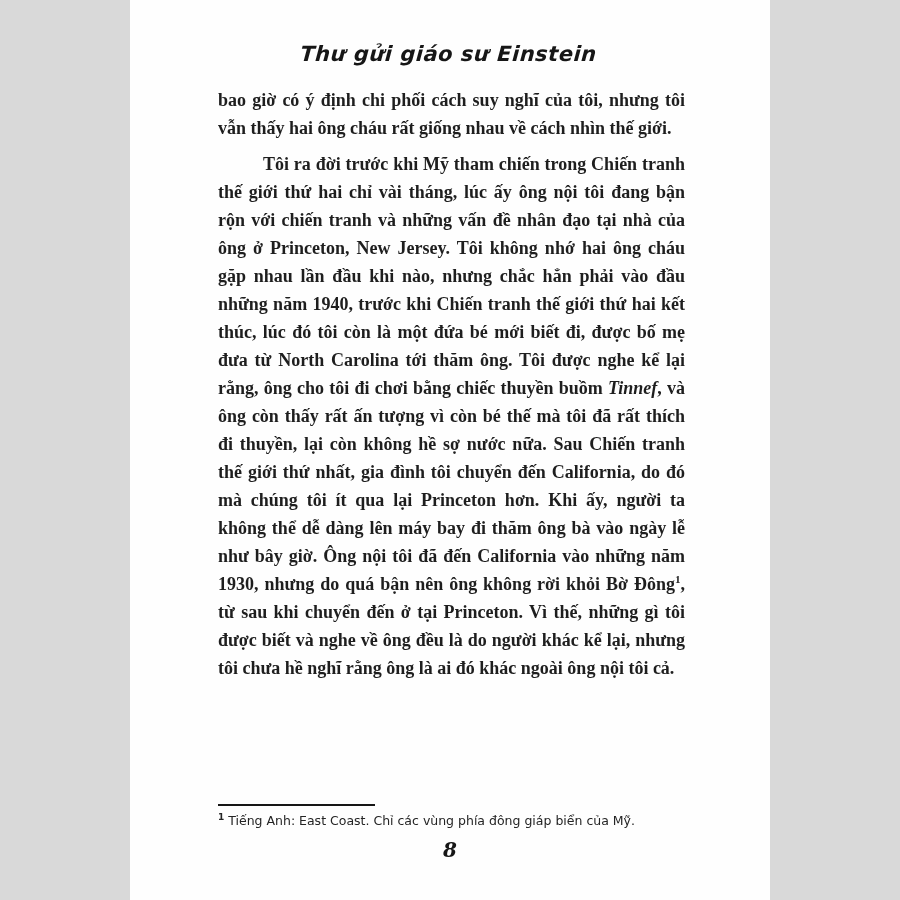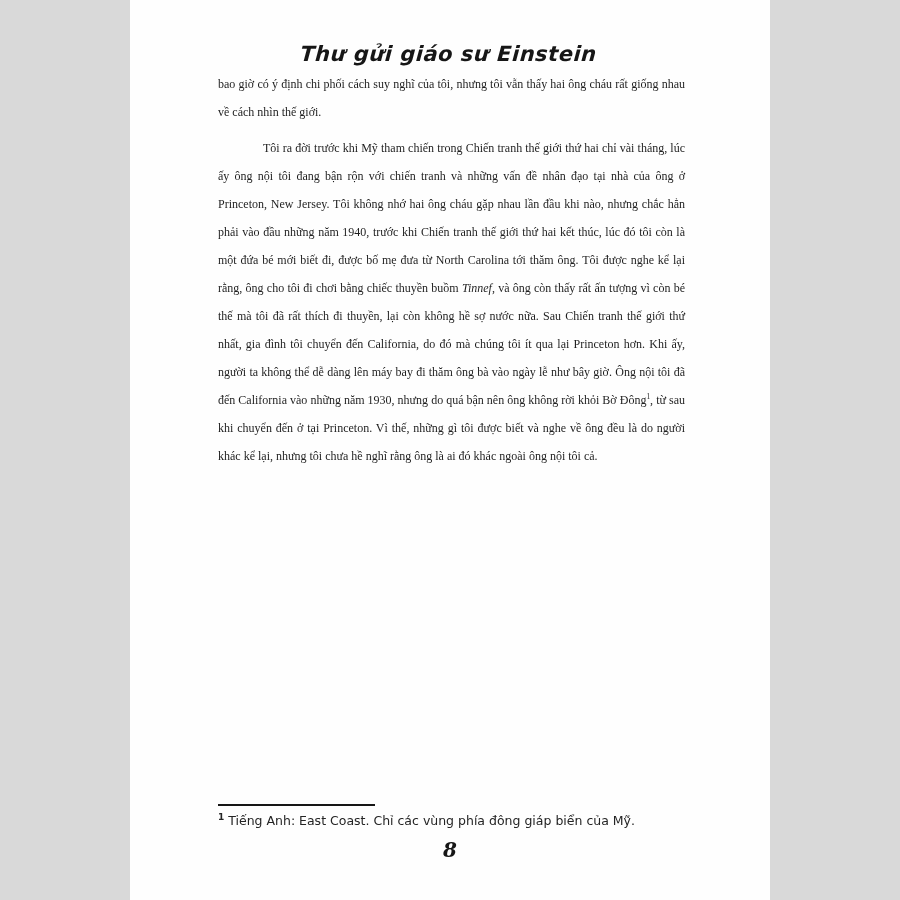--- a/index.html
+++ b/index.html
@@ -28,26 +28,27 @@
     font-family:"DejaVu Sans","Liberation Sans",sans-serif;
     font-style:italic;
     font-weight:bold;
     font-size:21px;
     line-height:28px;
     letter-spacing:0.5px;
     color:#161616;
     transform:skewX(-4deg);
   }
   .body-text{
-    margin:2px 85px 0 88px; 
+    margin:18px 85px 0 88px; 
     width:467px;
-    font-size:12px;
+    font-size:18px;
     line-height:28px;
     text-align:justify;
     color:var(--ink);
+    font-weight:bold;
   }
   .para{margin:0;}
   .para + .para{margin-top:8px;}
   .para.indented{text-indent:45px;}
   .boat-name{font-style:italic;}
   sup.fn-ref{
     font-size:0.62em;
     vertical-align:super;
     line-height:0;
   }

